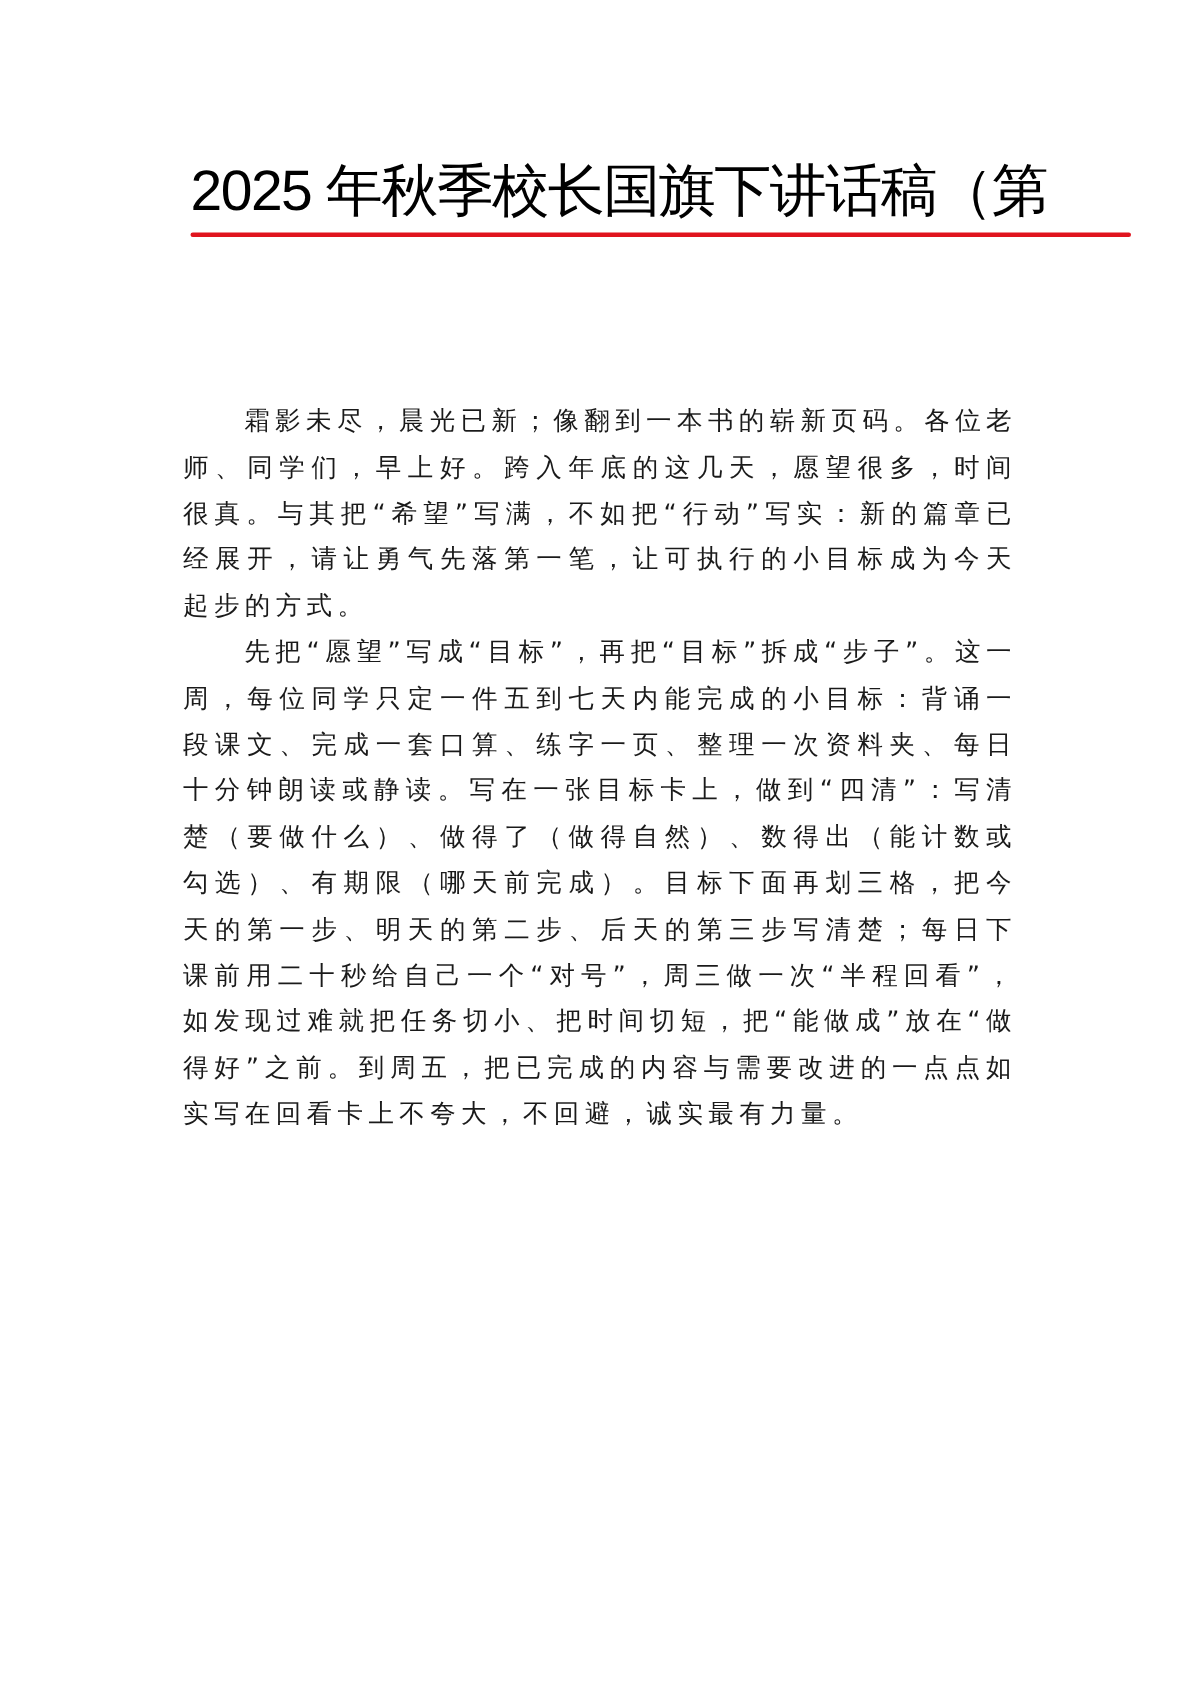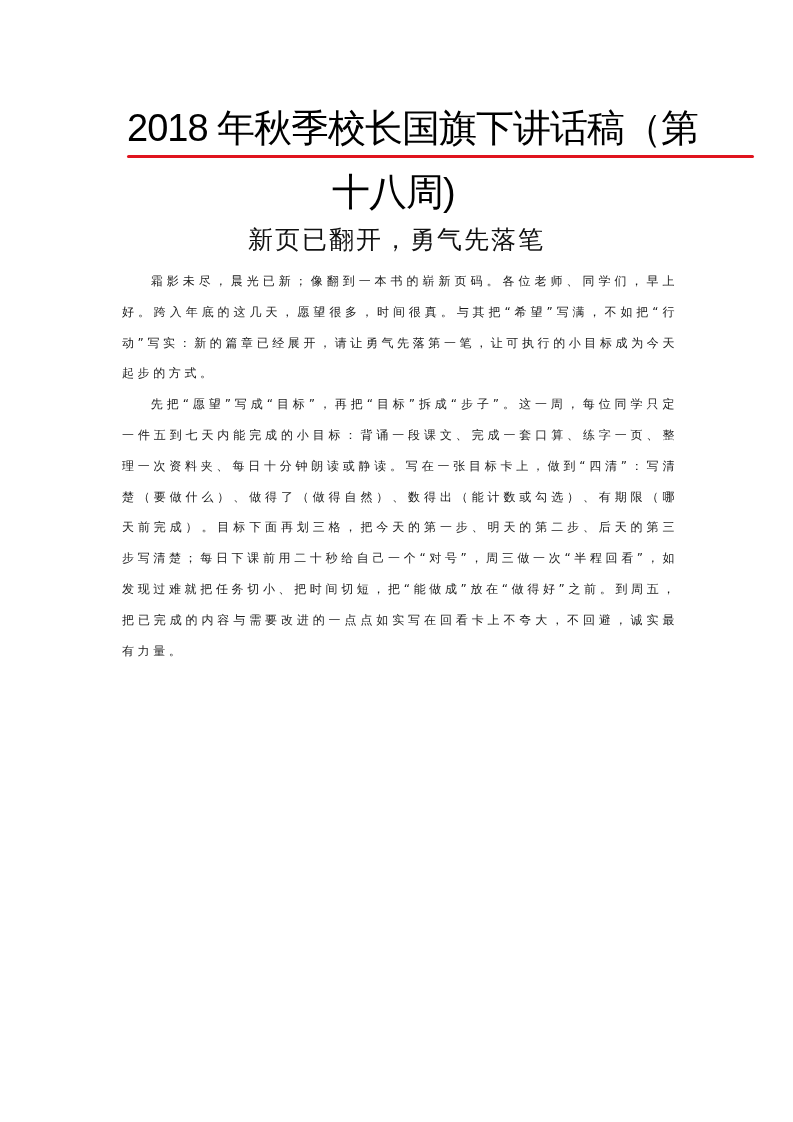--- a/index.html
+++ b/index.html
@@ -66,35 +66,33 @@
     }
     .body-text {
       position: absolute;
       left: 122px;
       top: 266px;
       width: 556px;
     }
     .para {
       margin: 0;
       font-family: "DejaVu Sans", "Liberation Sans", sans-serif;
-      font-size: 12px;
+      font-size: 17px;
       line-height: 30.8px;
       letter-spacing: 3.6px;
       text-align: justify;
       text-indent: 2.4em;
       color: #1a1a1a;
       word-break: break-all;
     }
   </style>
 </head>
 <body>
 
 <div class="page">
-  <div class="title-line1">2018 年秋季校长国旗下讲话稿（第</div>
+  <div class="title-line1">2025 年秋季校长国旗下讲话稿（第</div>
   <div class="red-rule" id="red-rule" style="background: rgb(224, 20, 30);"></div>
-  <div class="title-line2">十八周)</div>
-  <div class="subtitle">新页已翻开，勇气先落笔</div>
 
   <div class="body-text">
     <p class="para">霜影未尽，晨光已新；像翻到一本书的崭新页码。各位老师、同学们，早上好。跨入年底的这几天，愿望很多，时间很真。与其把“希望”写满，不如把“行动”写实：新的篇章已经展开，请让勇气先落第一笔，让可执行的小目标成为今天起步的方式。</p>
     <p class="para">先把“愿望”写成“目标”，再把“目标”拆成“步子”。这一周，每位同学只定一件五到七天内能完成的小目标：背诵一段课文、完成一套口算、练字一页、整理一次资料夹、每日十分钟朗读或静读。写在一张目标卡上，做到“四清”：写清楚（要做什么）、做得了（做得自然）、数得出（能计数或勾选）、有期限（哪天前完成）。目标下面再划三格，把今天的第一步、明天的第二步、后天的第三步写清楚；每日下课前用二十秒给自己一个“对号”，周三做一次“半程回看”，如发现过难就把任务切小、把时间切短，把“能做成”放在“做得好”之前。到周五，把已完成的内容与需要改进的一点点如实写在回看卡上不夸大，不回避，诚实最有力量。</p>
   </div>
 </div>
 
 </body></html>

